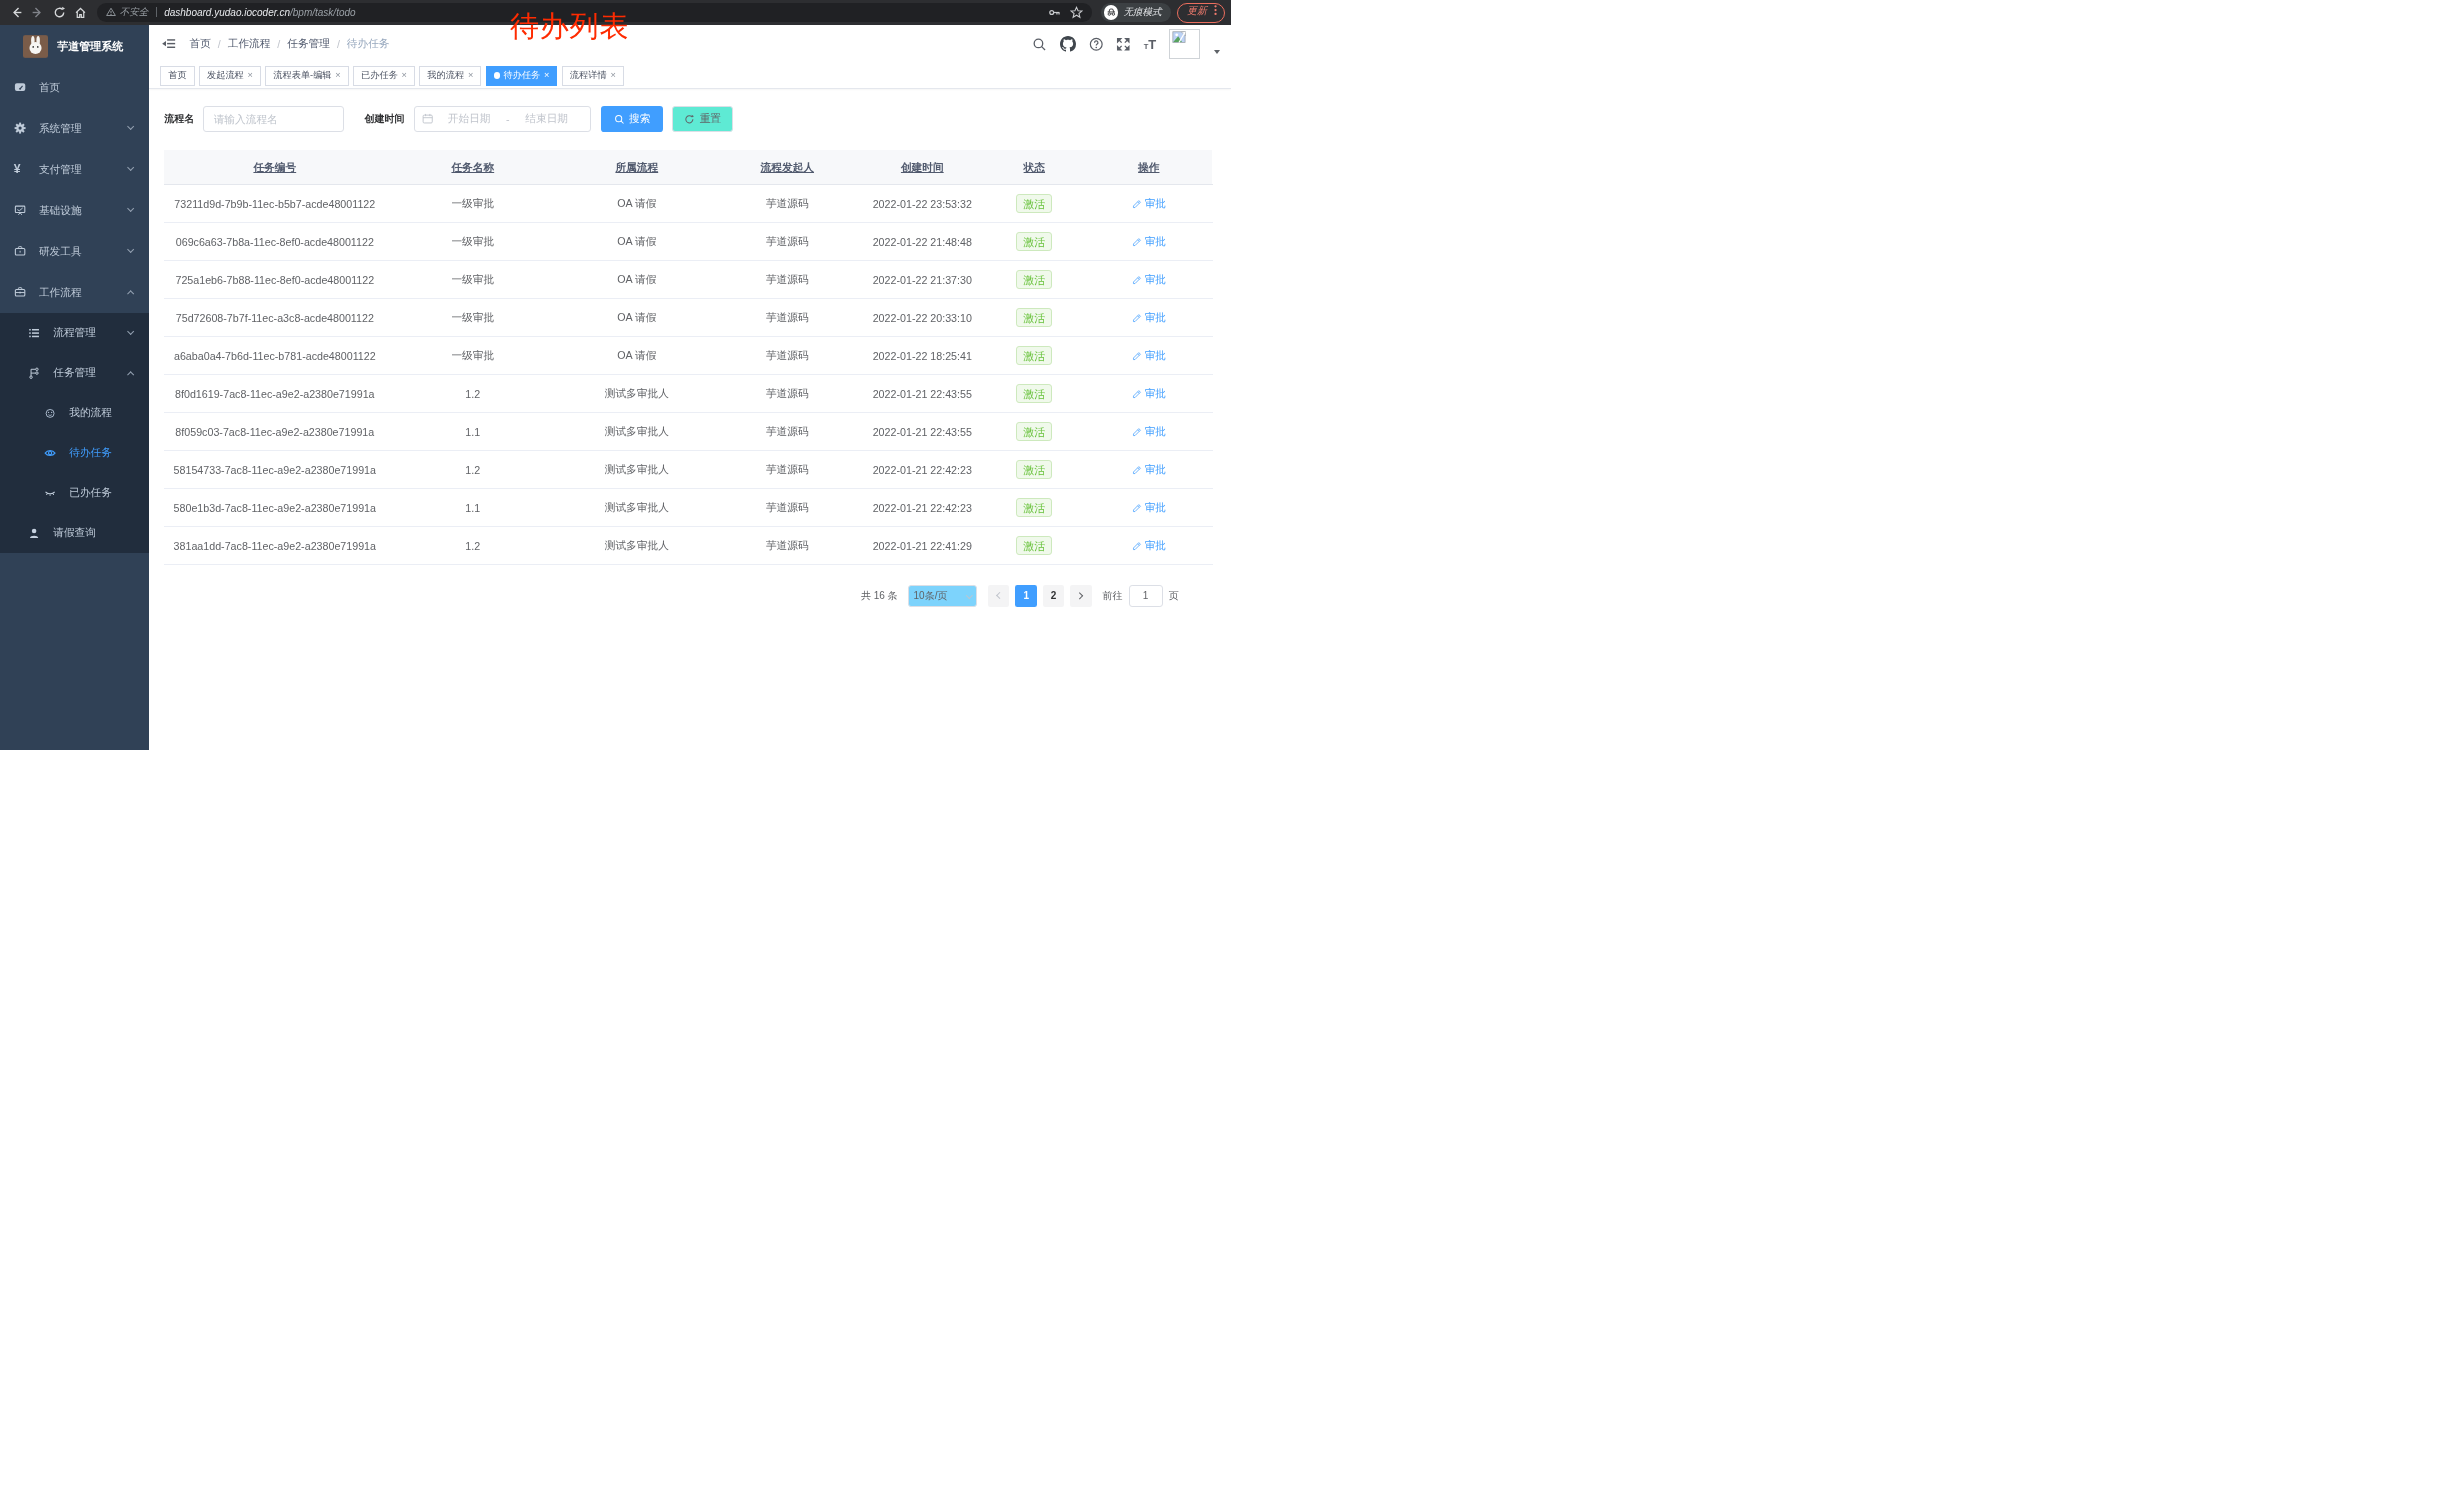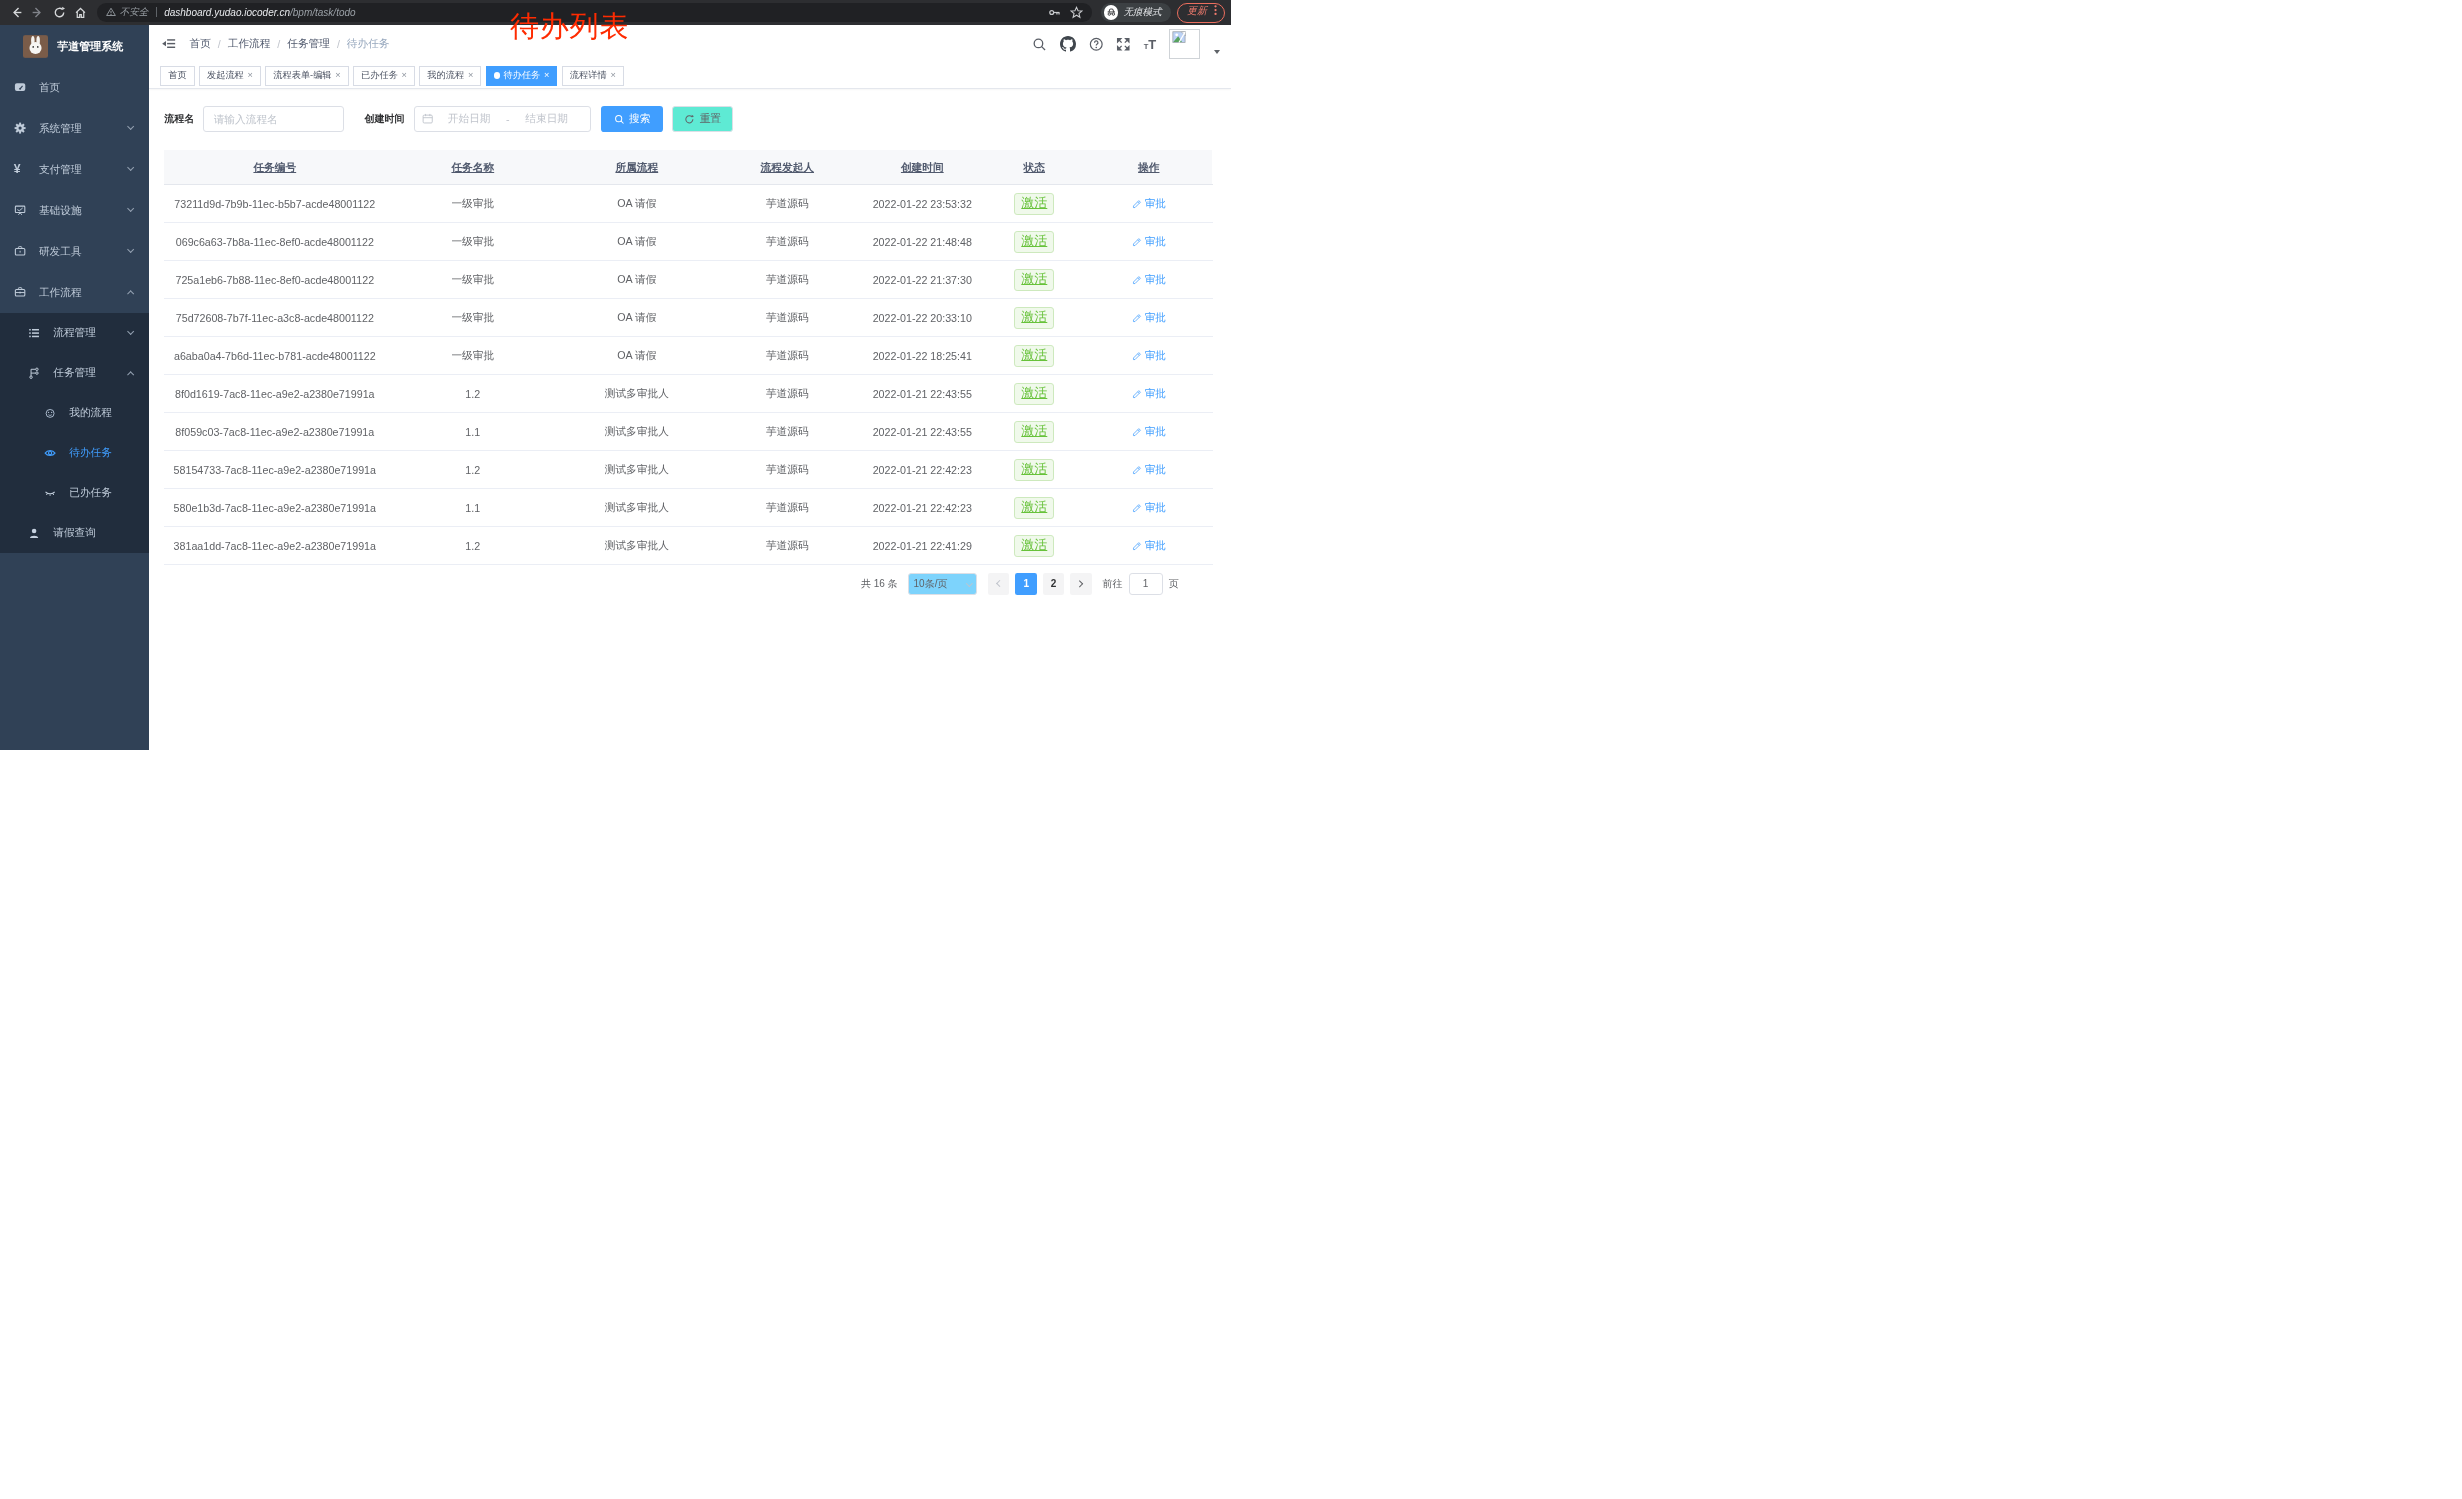--- a/index.html
+++ b/index.html
@@ -97,26 +97,26 @@
   .btn-plain { background:#5eead4; color:#606266; border-color:#dcdfe6; margin-left:9.2px; }
 
   
   .table { margin-top:18.3px; width:1049px; font-size:10.7px; }
   .grid { display:grid; grid-template-columns:221px 175px 153px 148px 122px 102px 127px; }
   .th { height:34px; line-height:34px; text-align:center; background:#f7f8fa; color:#515a6e; font-weight:bold;
         white-space:nowrap;text-decoration:underline; }
   .thead { border-bottom:0.8px solid #e4e7ed; }
   .tr { border-bottom:0.8px solid #ebeef5; }
   .td { height:37px; display:flex; align-items:center; justify-content:center; color:#606266; white-space:nowrap; }
-  .badge { font-size:13px; color:#67c23a; background:#f0f9eb; border:0.8px solid #cde9bd; border-radius:3.1px;
-           padding:1.5px 6.1px; line-height:1.3;text-decoration:underline; }
+  .badge { font-size:11px; color:#67c23a; background:#f0f9eb; border:0.8px solid #cde9bd; border-radius:3.1px;
+           padding:1.5px 6.1px; line-height:1.3; }
   .action { color:#409eff; display:flex; align-items:center; gap:3.1px; cursor:pointer; text-decoration:none; }
 
   
-  .pagination { margin-top:8px; display:flex; align-items:center; justify-content:flex-end; padding-right:37px;
+  .pagination { margin-top:20px; display:flex; align-items:center; justify-content:flex-end; padding-right:37px;
                 font-size:10px; color:#606266; }
   .pg-total { margin-right:10.7px; }
   .pg-size { width:69px; height:21.4px; border:0.8px solid #dcdfe6; border-radius:3.1px; display:flex; align-items:center;
              justify-content:center; gap:20px; cursor:pointer; background:#7dd3fc; }
   .pg-size .chev-s { width:4.6px; height:4.6px; border-right:1.1px solid #c0c4cc; border-bottom:1.1px solid #c0c4cc;
                      transform:rotate(45deg); margin-top:-2.3px; }
   .pg-btn { min-width:21.4px; height:21.4px; border-radius:2.3px; background:#f4f4f5; display:flex; align-items:center;
             justify-content:center; cursor:pointer; color:#303133; font-weight:bold; }
   .pg-prev { margin-left:10.7px; }
   .pg-btn + .pg-btn { margin-left:6.1px; }

